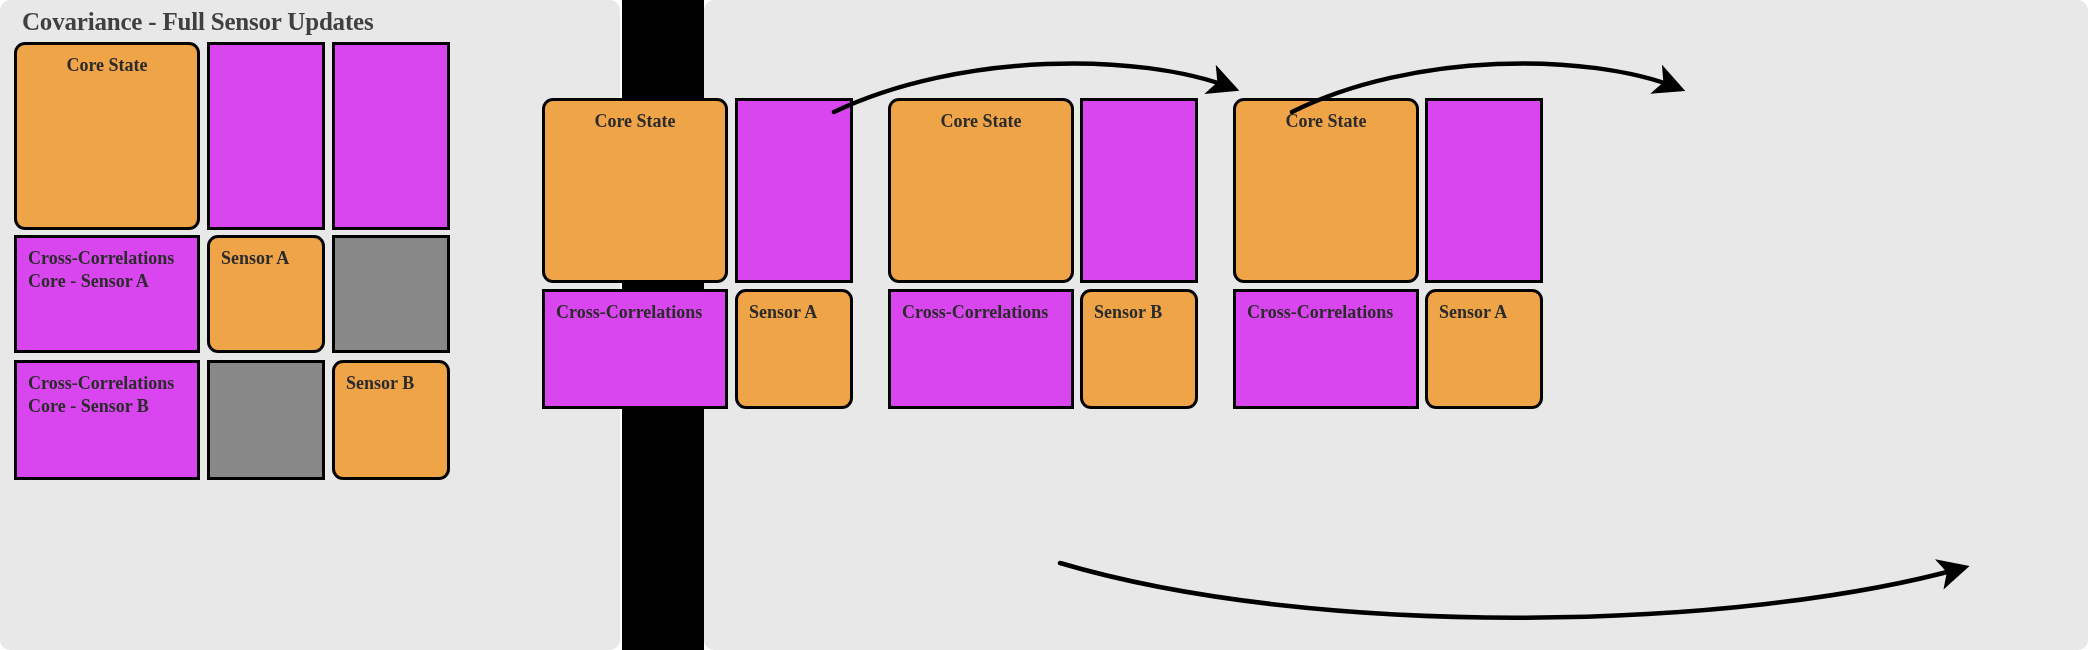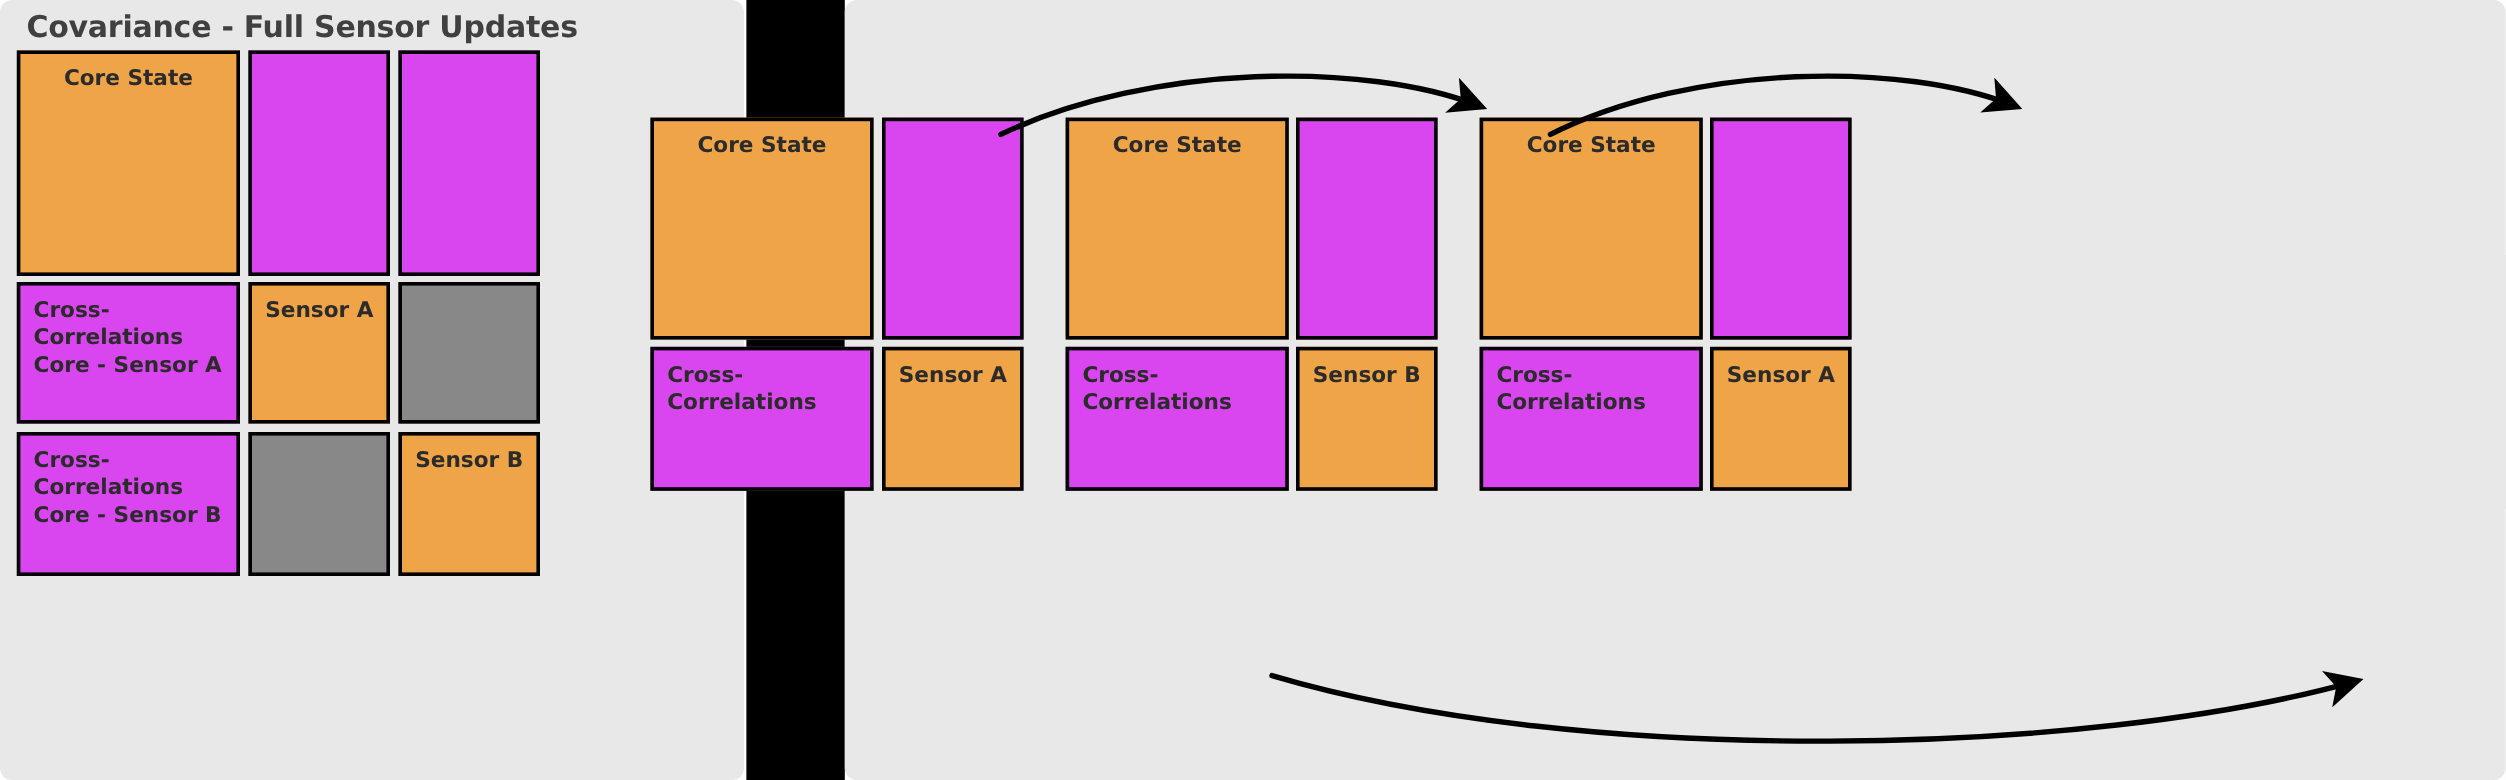--- a/index.html
+++ b/index.html
@@ -10,20 +10,21 @@
   body {
     width: 2088px;
     height: 650px;
     font-family: "DejaVu Sans", "Liberation Sans", sans-serif;
     overflow: hidden;
   }
   #root {
     position: relative;
     width: 2088px;
     height: 650px;
+    font-family: Liberation Serif, serif;
   }
 
   
   .panel {
     position: absolute;
     background: #e8e8e8;
     border-radius: 10px;
   }
   #panel-left  { left: 0px;   top: 0px; width: 620px;  height: 650px; }
   #panel-right { left: 704px; top: 0px; width: 1384px; height: 650px; }
@@ -64,21 +65,21 @@
     font-weight: bold;
     color: #2b2b2b;
     line-height: 1.28;
     white-space: pre-line;
   }
   .cell.align-left .cell-label {
     text-align: left;
     left: 11px;
     right: 6px;
   }
-  .c-orange { background: #f0a448; }
+  .c-orange { background: #f0a448; border-radius: 11px; }
   .c-purple { background: #d946ef; }
   .c-gray   { background: #888888; }
 
   
   #arrow-layer {
     position: absolute;
     left: 0; top: 0;
     width: 2088px; height: 650px;
     pointer-events: none;
   }

